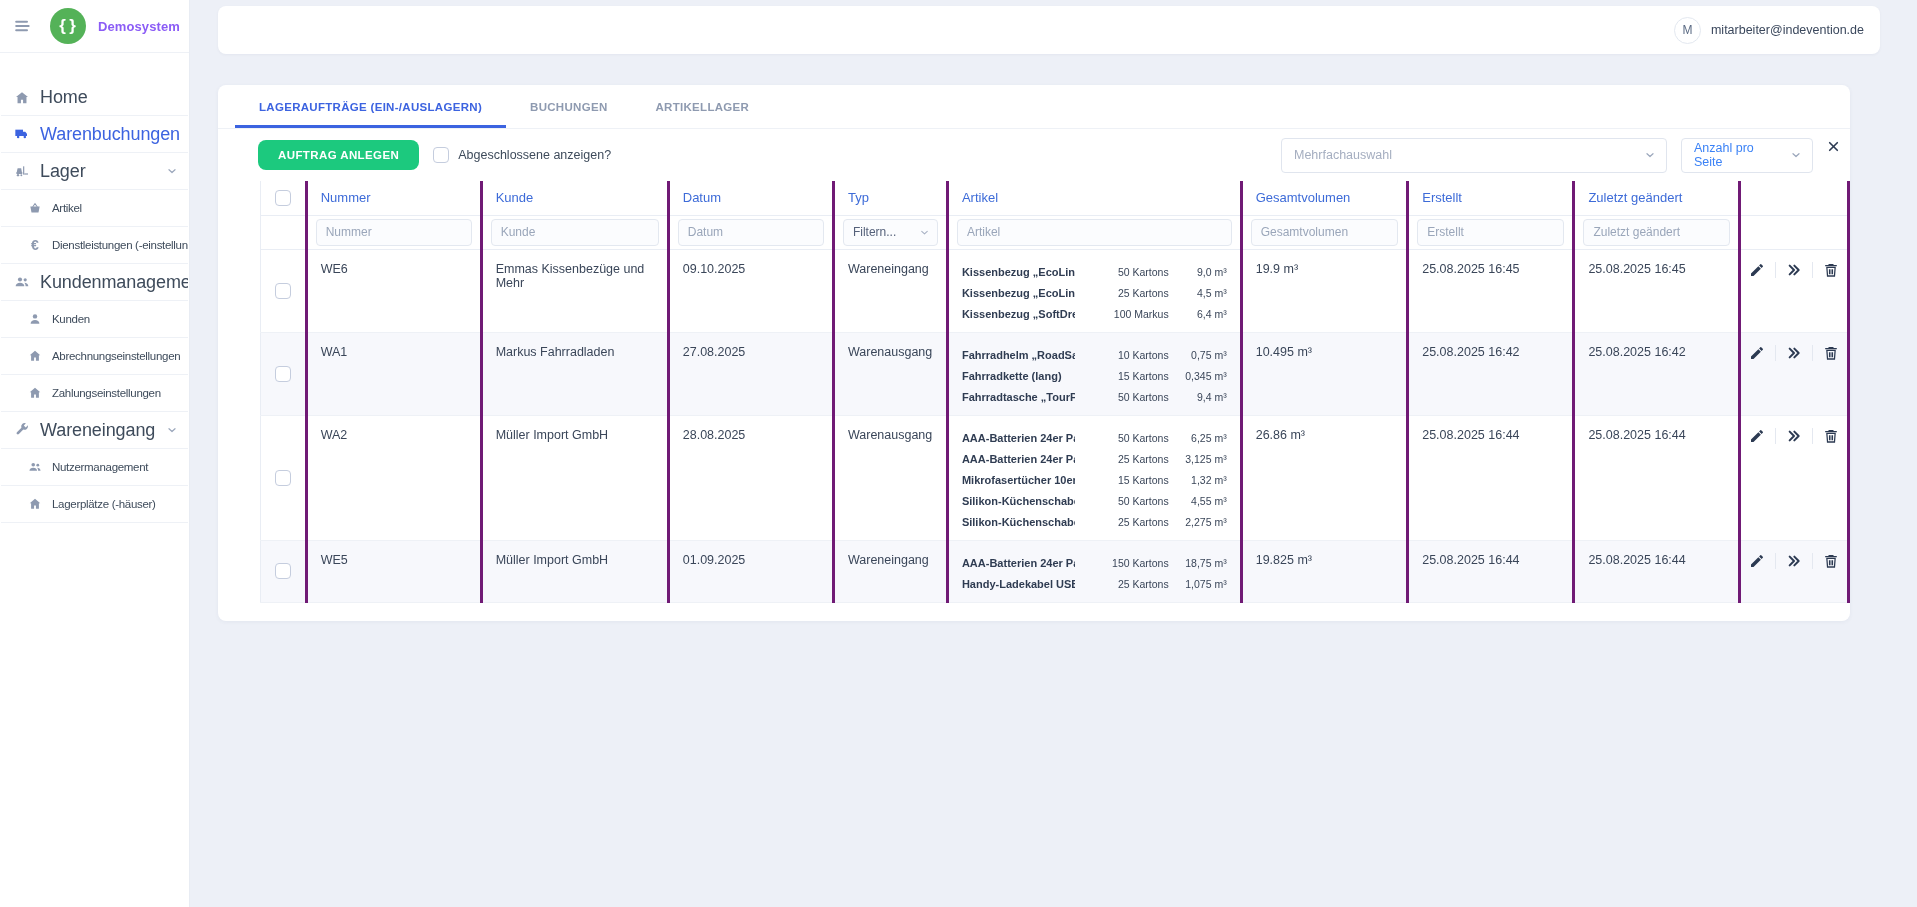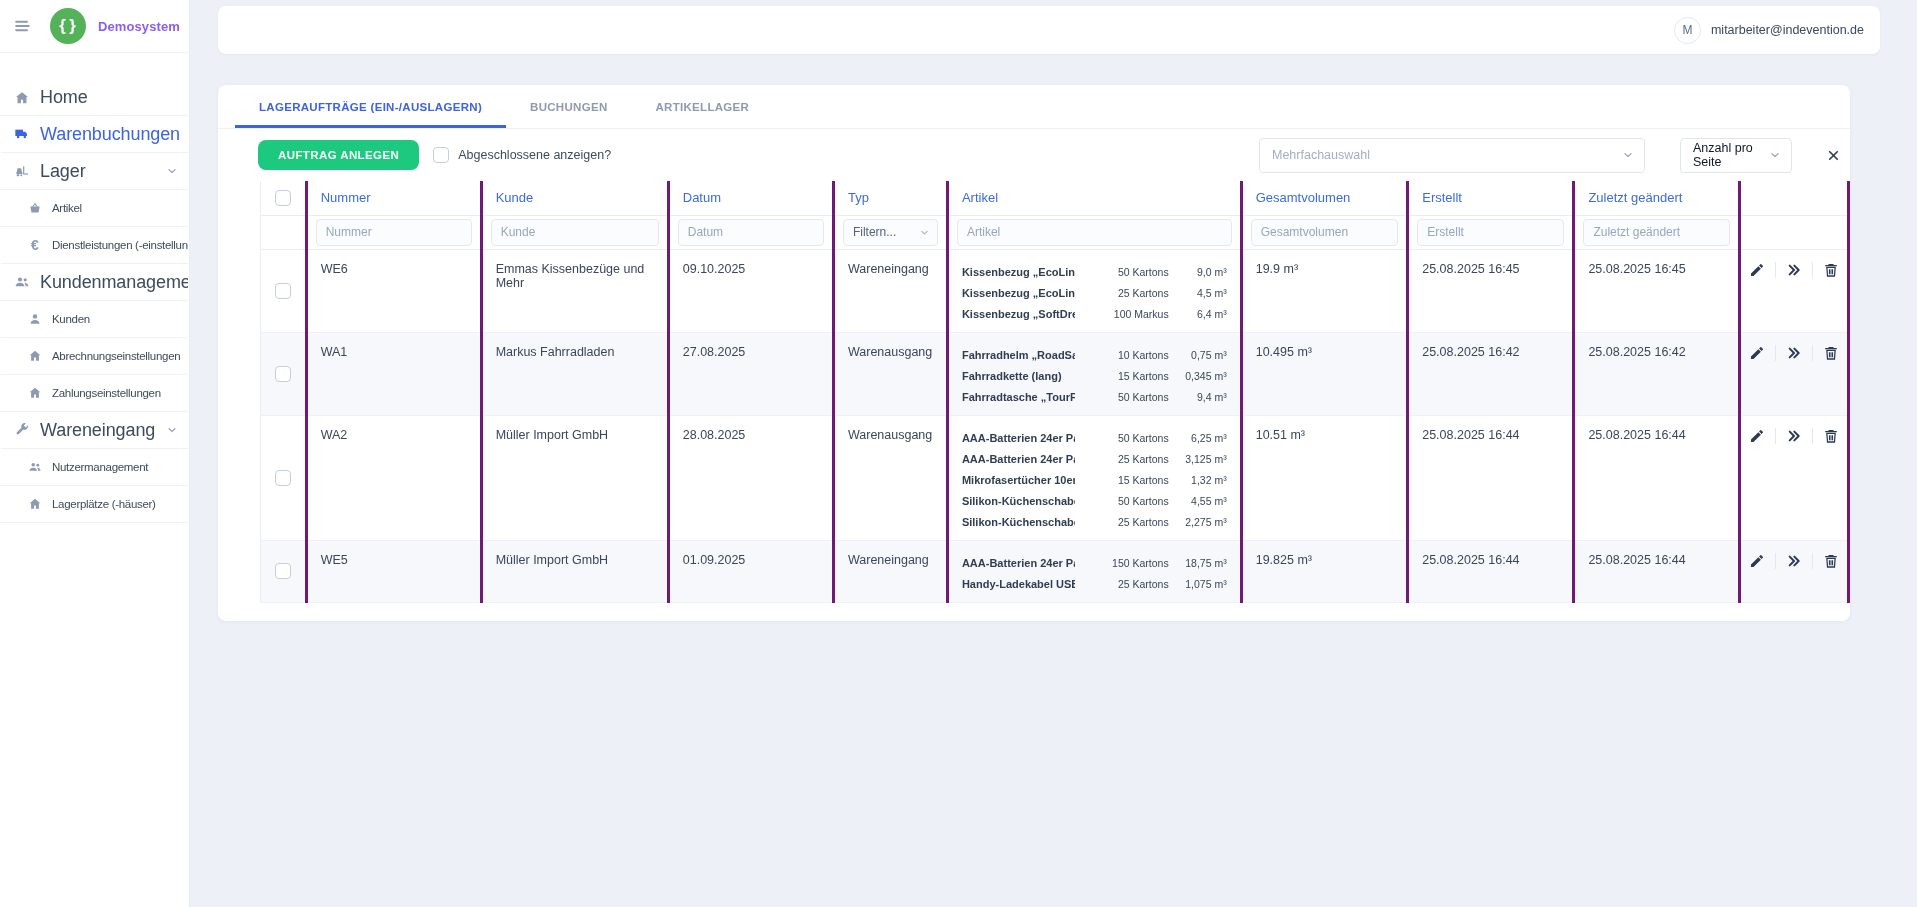--- a/index.html
+++ b/index.html
@@ -83,30 +83,30 @@
   .toolbar { height:52px; display:flex; align-items:center; padding:0 8px 0 40px; }
   .btn-create {
     background:var(--accent-green,#1cc97e); color:#fff; border:none; border-radius:8px;
     height:30px; padding:0 20px; font-size:11.5px; font-weight:700; letter-spacing:.4px;
     cursor:pointer; font-family:inherit;
   }
   .cb { width:16px; height:16px; border:1.5px solid #c5cdde; border-radius:4px; background:#fff; display:inline-block; cursor:pointer; flex:none; }
   .toolbar .cb { margin-left:14px; }
   .cb-label { font-size:12.5px; color:#3e4b5b; margin-left:9px; }
 
-  .toolbar-right { margin-left:auto; display:flex; align-items:center;gap:21px; }
+  .toolbar-right { margin-left:auto; display:flex; align-items:flex-start; }
   .select-box {
     height:35px; border:1px solid #e0e5ee; border-radius:4px; background:#fff;
     display:flex; align-items:center; justify-content:space-between;
     padding:0 10px 0 12px; cursor:pointer; color:#a5aec0; font-size:12.5px;
   }
   .select-box .chev { color:#9aa6bb; display:flex; margin-left:8px; }
   .select-box .chev svg { width:12px; height:12px; }
   .multi-select { width:386px; }
-  .page-size-select { width:112px; margin-left:14px; color:#0f172a; }
+  .page-size-select { width:132px; margin-left:14px; color:#3b82f6; }
   .reset-btn { background:none; border:none; cursor:pointer; color:#2c3a52; margin-left:12px; display:flex; padding:2px; }
   .reset-btn svg { width:13px; height:13px; }
 
   
   .grid-table { border-collapse:collapse; margin-left:42px; table-layout:fixed; border-left:1px solid #e9edf4; }
   .grid-table th, .grid-table td { border-right:3px solid #701a75; text-align:left; vertical-align:top; }
   .grid-table thead th {
     height:34px; vertical-align:middle; padding:0 13px;
     color:var(--header-blue,#3d6bd8); font-size:13px; font-weight:500;
     border-bottom:1px solid #e9edf4; cursor:pointer; white-space:nowrap; overflow:hidden;
@@ -525,21 +525,21 @@
                   <span class="art-name">Silikon-Küchenschaber 4er Set</span>
                   <span class="art-qty">50 Kartons</span>
                   <span class="art-vol">4,55 m³</span>
                 </div>
                 <div class="art-line">
                   <span class="art-name">Silikon-Küchenschaber 4er Set</span>
                   <span class="art-qty">25 Kartons</span>
                   <span class="art-vol">2,275 m³</span>
                 </div>
               </td>
-              <td>10.51 m³</td>
+              <td>26.86 m³</td>
               <td>25.08.2025 16:44</td>
               <td>25.08.2025 16:44</td>
               <td class="actions-td">
                 <div class="actions">
                   <button class="icon-btn">
                     <span style="display:flex">
                       <svg viewBox="0 0 24 24" fill="currentColor">
                         <path d="M3 17.25V21h3.75L17.8 9.94l-3.75-3.75L3 17.25zM20.7 7.04a1 1 0 0 0 0-1.41l-2.34-2.34a1 1 0 0 0-1.41 0l-1.83 1.83 3.75 3.75 1.83-1.83z"></path>
                       </svg>
                     </span>

